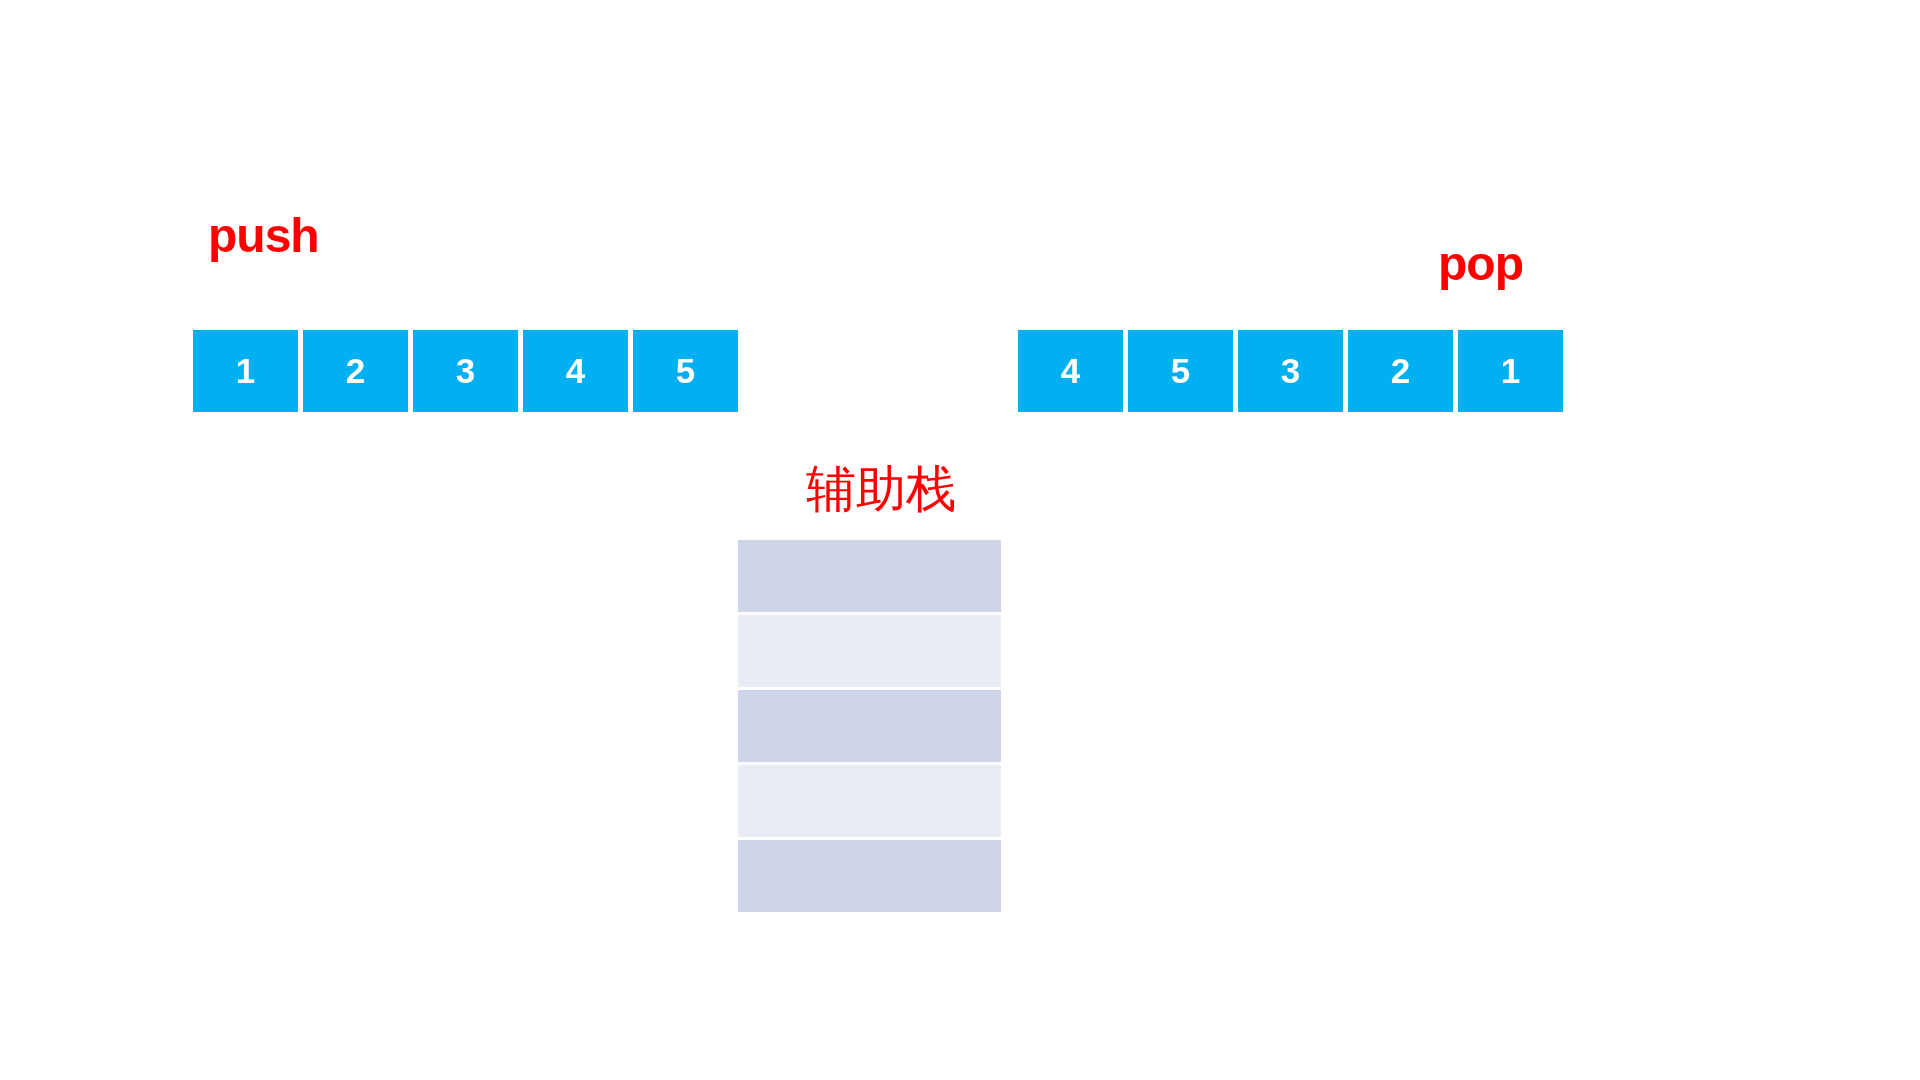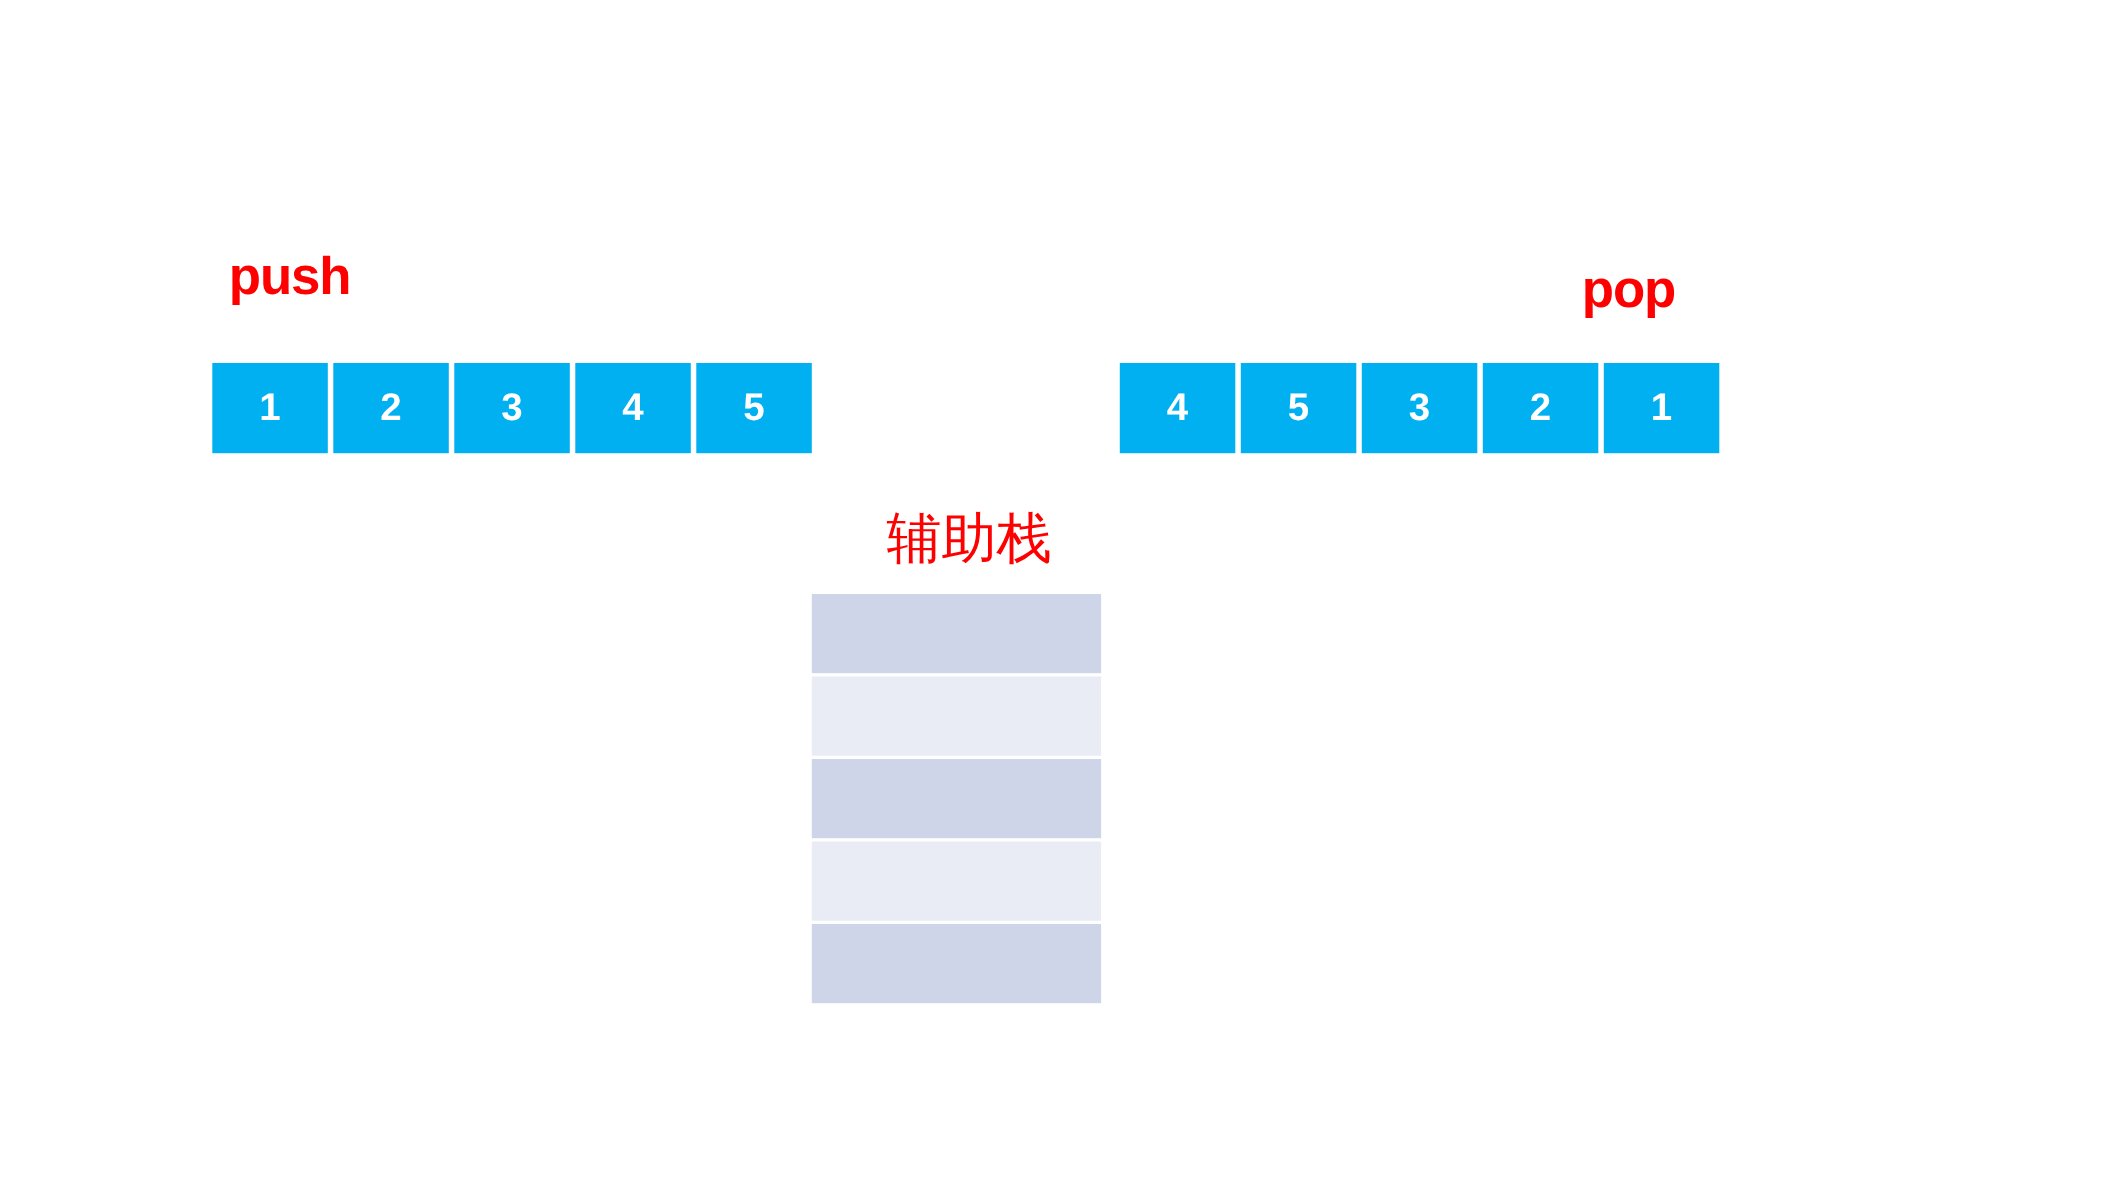--- a/index.html
+++ b/index.html
@@ -24,21 +24,21 @@
 
   .op-label {
     position: absolute;
     color: var(--label-color);
     font-weight: 700;
     font-size: 48px;
     line-height: 1;
     letter-spacing: -1px;
     white-space: nowrap;
   }
-  .op-label.push { left: 208px; top: 228px; }
+  .op-label.push { left: 208px; top: 212px; }
   .op-label.pop  { left: 1438px; top: 240px; }
 
   .aux-label {
     position: absolute;
     left: 806px;
     top: 464px;
     color: var(--label-color);
     font-weight: 400;
     font-size: 50px;
     line-height: 1;

